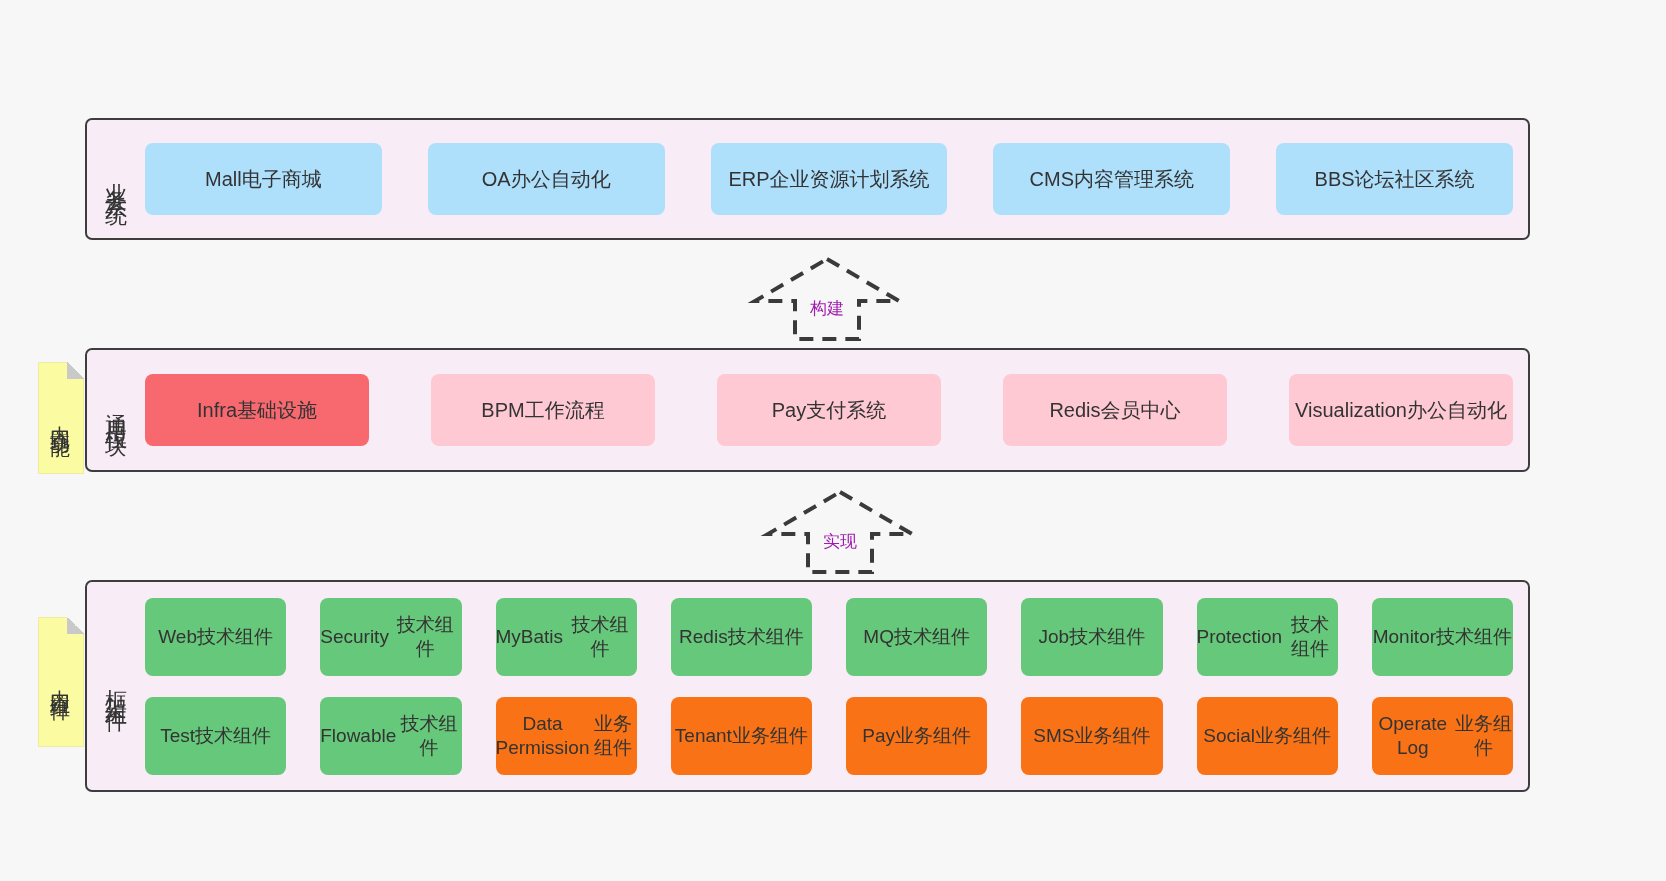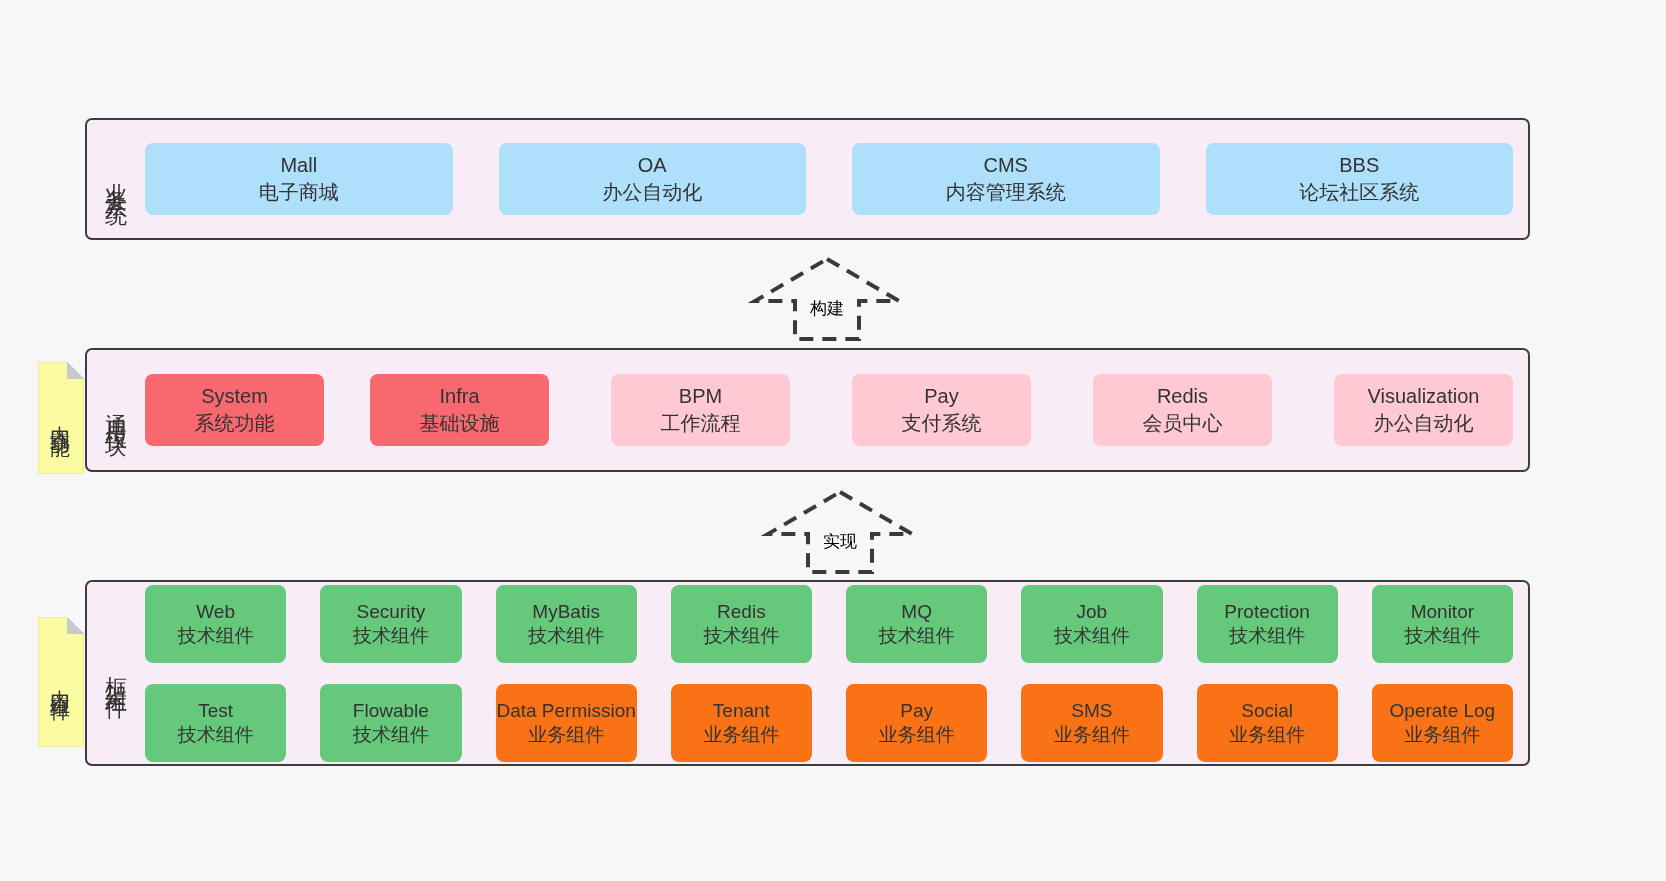--- a/index.html
+++ b/index.html
@@ -9,50 +9,50 @@
     font-family:"Liberation Sans","DejaVu Sans",sans-serif;
     color:#333;
   }
   .panel {
     position:absolute; left:85px; width:1445px;
     background:#f8edf6; border:2px solid #3d3d3d; border-radius:7px;
     box-sizing:border-box; display:flex; align-items:center;
   }
   #panel-business  { top:118px; height:122px; }
   #panel-modules   { top:348px; height:124px; }
-  #panel-framework { top:580px; height:186px; }
+  #panel-framework { top:580px; height:212px; }
 
   .panel-label {
     width:58px; display:flex; align-items:center; justify-content:center;
     writing-mode:vertical-lr; text-orientation:upright;
     font-size:22px; letter-spacing:7px; color:#333; flex:none;
   }
   .box-row { flex:1; display:flex; gap:46px; padding-right:15px; }
   .box {
     flex:1; height:72px; border-radius:8px;
-    display:flex; flex-direction:column; align-items:center; justify-content:center;
+    display:flex; flex-direction:row; align-items:center; justify-content:center;
     font-size:20px; line-height:1.35; text-align:center; color:#333;
   }
   .blue  { background:#aedffb; }
   .red   { background:#f7696f; }
   .pink  { background:#fec9d3;margin-left:16px; }
   .tech  { background:#66c87a; }
   .biz   { background:#f97316; }
 
   .p3-col { flex:1; display:flex; flex-direction:column; gap:21px; padding-right:15px; }
   .p3-row { display:flex; gap:34px; }
   .p3-row .box { height:78px; font-size:19px; line-height:1.25; }
 
   .arrow { position:absolute; width:160px; height:88px; }
   #arrow-build     { left:747px; top:255px; }
   #arrow-implement { left:760px; top:488px; }
   .arrow svg { position:absolute; inset:0; }
   .arrow-label {
     position:absolute; left:50%; top:42px; transform:translateX(-50%);
-    font-size:17px; color:#000000; background:#f7f7f7; padding:0 2px; white-space:nowrap;
+    font-size:17px; color:#a21caf; background:#f7f7f7; padding:0 2px; white-space:nowrap;
   }
 
   .note {
     position:absolute; left:38px; width:46px;
     background:#fbfba1; border:1px solid #ededa0; box-sizing:border-box;
     display:flex; align-items:center; justify-content:center;
   }
   #note-modules   { top:362px; height:112px; }
   #note-framework { top:617px; height:130px; }
   .note-fold {
@@ -74,20 +74,24 @@
     <div class="box-row">
       <div class="box blue">
         <div>Mall</div>
         <div>电子商城</div>
       </div>
       <div class="box blue">
         <div>OA</div>
         <div>办公自动化</div>
       </div>
       <div class="box blue">
+        <div>ERP</div>
+        <div>企业资源计划系统</div>
+      </div>
+      <div class="box blue">
         <div>CMS</div>
         <div>内容管理系统</div>
       </div>
       <div class="box blue">
         <div>BBS</div>
         <div>论坛社区系统</div>
       </div>
     </div>
   </section>
 
@@ -100,24 +104,20 @@
 
   <div class="note" id="note-modules">
     <div class="note-fold"></div>
     <div class="note-text">内置功能</div>
   </div>
 
   <section class="panel" id="panel-modules">
     <div class="panel-label">通用模块</div>
     <div class="box-row">
       <div class="box red">
-        <div>System</div>
-        <div>系统功能</div>
-      </div>
-      <div class="box red">
         <div>Infra</div>
         <div>基础设施</div>
       </div>
       <div class="box pink">
         <div>BPM</div>
         <div>工作流程</div>
       </div>
       <div class="box pink">
         <div>Pay</div>
         <div>支付系统</div>

